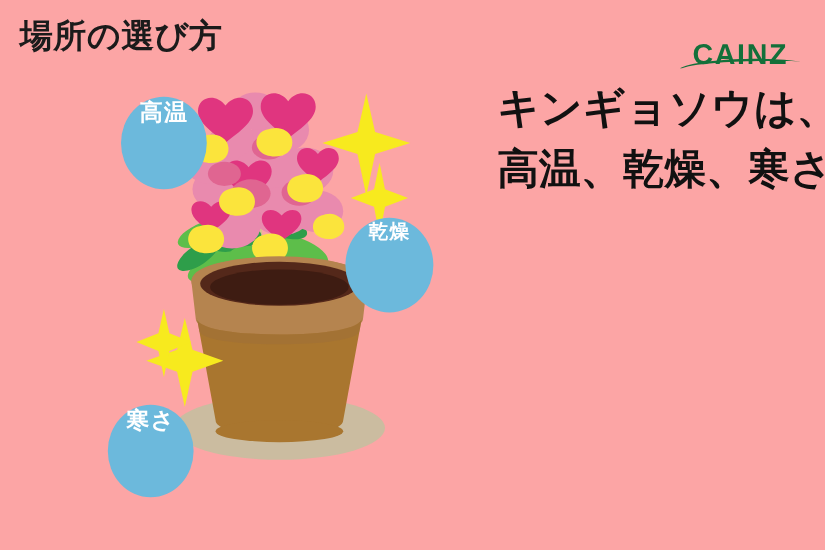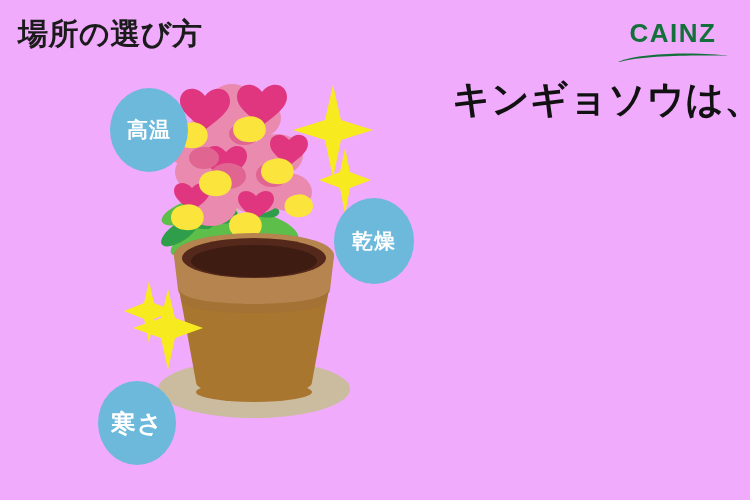--- a/index.html
+++ b/index.html
@@ -7,21 +7,21 @@
     padding: 0;
     background: #ffffff;
   }
   body {
     font-family: "Liberation Sans", "DejaVu Sans", sans-serif;
   }
   #slide {
     position: relative;
     width: 750px;
     height: 500px;
-    background: #f0abfc;
+    background: #fca5a5;
     overflow: hidden;
   }
 
   
   .slide-title {
     position: absolute;
     left: 18px;
     top: 17px;
     font-size: 30px;
     font-weight: bold;
@@ -35,21 +35,21 @@
   .brand {
     position: absolute;
     right: 16px;
     top: 18px;
     width: 122px;
     height: 42px;
   }
   .brand-word {
     position: absolute;
     left: 0;
-    top: 0;
+    top: 16px;
     width: 122px;
     text-align: center;
     font-size: 26px;
     font-weight: bold;
     letter-spacing: 1.5px;
     color: #13703A;
     font-family: "Liberation Sans", "DejaVu Sans", sans-serif;
   }
   .brand-swoosh {
     position: absolute;
@@ -84,67 +84,67 @@
     height: 500px;
   }
   .illus svg { display: block; }
 
   
   .badge {
     position: absolute;
     border-radius: 50%;
     background: #6CB9DC;
     display: flex;
-    align-items: center;
     justify-content: center;
     color: #ffffff;
     font-weight: bold;
     letter-spacing: 1px;
     user-select: none;
   }
   .badge-hot {
     left: 110px;
     top: 88px;
     width: 78px;
     height: 84px;
     font-size: 21px;
   }
   .badge-dry {
-    left: 334px;
+    left: 314px;
     top: 198px;
     width: 80px;
     height: 86px;
-    font-size: 21px;
+    font-size: 18px;
   }
   .badge-cold {
     left: 98px;
-    top: 381px;
+    top: 368px;
     width: 78px;
     height: 84px;
-    font-size: 25px;
+    font-size: 21px;
   }
 </style>
 </head>
 <body>
 
 <div id="slide">
 
   <div class="slide-title">場所の選び方</div>
 
   <div class="brand">
     <div class="brand-word">CAINZ</div>
     <div class="brand-swoosh">
       <svg width="114" height="12" viewBox="0 0 114 12">
         <path d="M2 11 C 24 1, 90 1, 112 5 C 90 4, 26 4, 4 11 Z" fill="#13703A"></path>
       </svg>
     </div>
   </div>
 
   <div class="body-text">
     <span class="tline">キンギョソウは、</span>
+    <span class="tline">高温、乾燥、寒さ</span>
   </div>
 
   <div class="illus">
     <svg width="460" height="500" viewBox="0 0 460 500">
 
       <ellipse cx="254" cy="389" rx="96" ry="29" fill="#CBBCA0"></ellipse>
 
       <g fill="#F7EA1E">
         <path d="M333 85 L341 120 L373 130 L341 140 L333 178 L325 140 L293 130 L325 120 Z"></path>
       </g>

